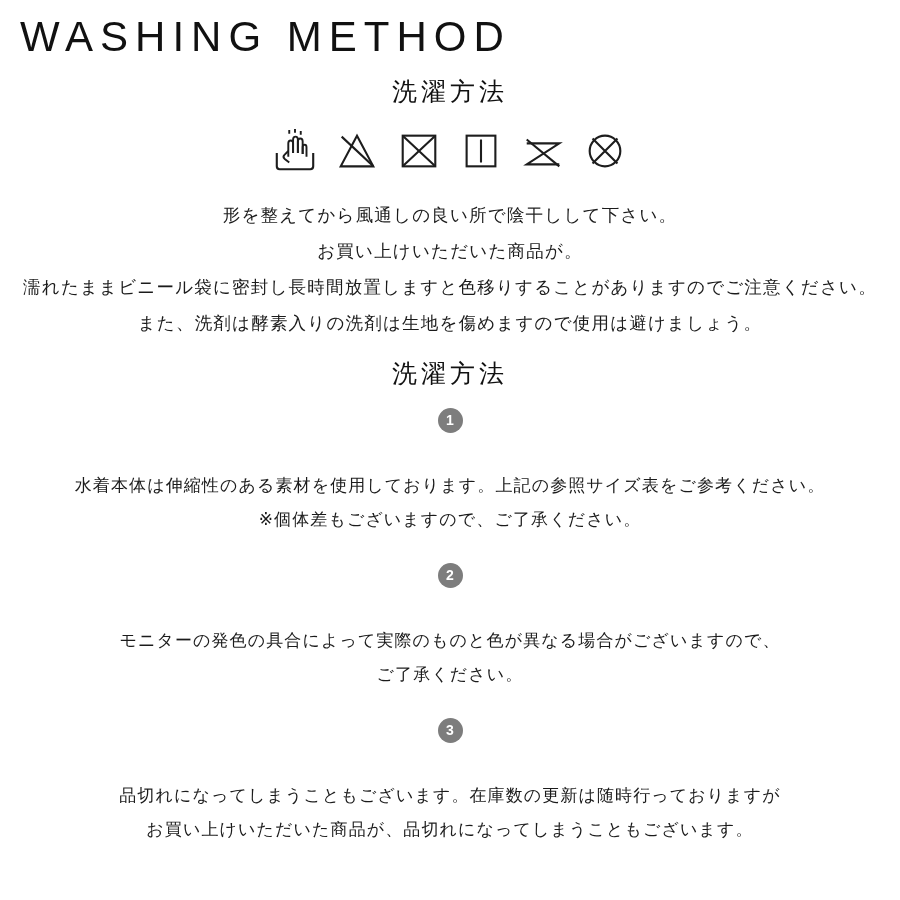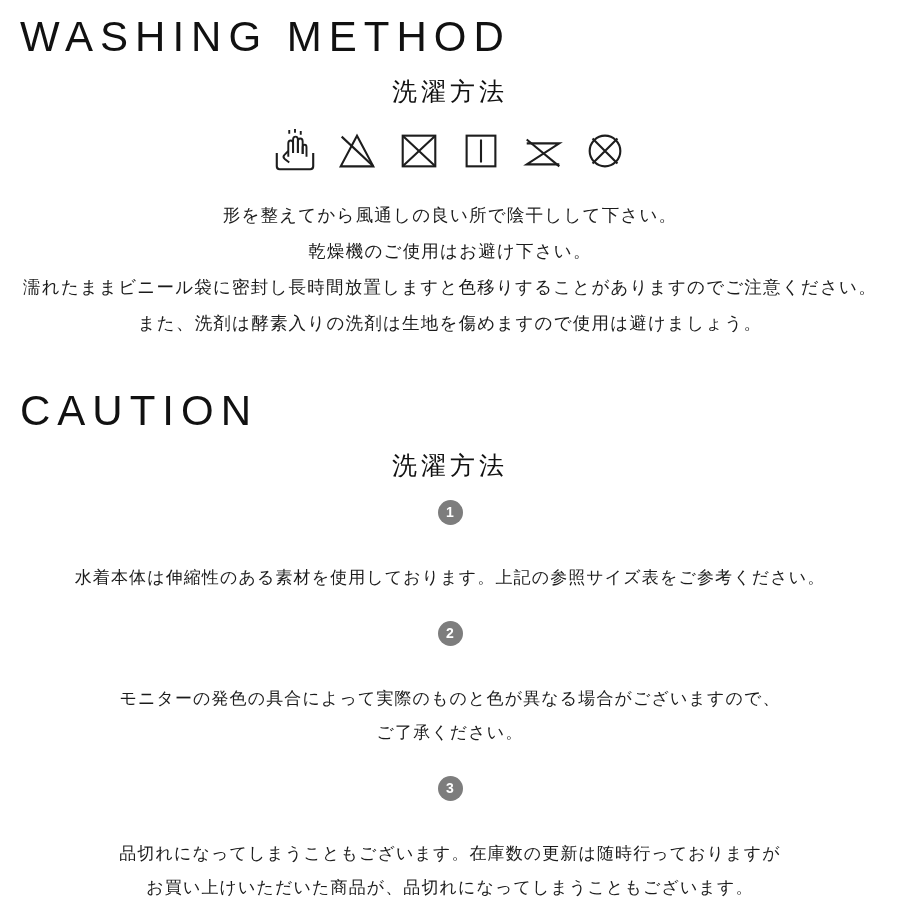--- a/index.html
+++ b/index.html
@@ -142,35 +142,35 @@
 
     <svg class="symbol" viewBox="0 0 48 48">
       <circle cx="24" cy="24" r="16" fill="none" stroke="#1d1d1d" stroke-width="2.2"></circle>
       <path d="M11 11 L37 37 M37 11 L11 37" fill="none" stroke="#1d1d1d" stroke-width="2.2"></path>
     </svg>
 
   </div>
 
   <div class="care-text">
     <span class="line">形を整えてから風通しの良い所で陰干しして下さい。</span>
-    <span class="line">乾燥機のご使用はお避け下さい。</span>
+    <span class="line">お買い上けいただいた商品が。</span>
     <span class="line">濡れたままビニール袋に密封し長時間放置しますと色移りすることがありますのでご注意ください。</span>
     <span class="line">また、洗剤は酵素入りの洗剤は生地を傷めますので使用は避けましょう。</span>
   </div>
 
-  <div class="heading-en" id="caution-heading-en">CAUTION</div>
 
   <div class="heading-jp" id="caution-heading-jp">洗濯方法</div>
 
   <div class="caution-list">
 
     <div class="caution-item">
       <span class="badge" style="background: rgb(125, 125, 125);">1</span>
       <div class="caution-body">
         <span class="line">水着本体は伸縮性のある素材を使用しております。上記の参照サイズ表をご参考ください。</span>
+        <span class="line">※個体差もございますので、ご了承ください。</span>
       </div>
     </div>
 
     <div class="caution-item">
       <span class="badge" style="background: rgb(125, 125, 125);">2</span>
       <div class="caution-body">
         <span class="line">モニターの発色の具合によって実際のものと色が異なる場合がございますので、</span>
         <span class="line">ご了承ください。</span>
       </div>
     </div>

